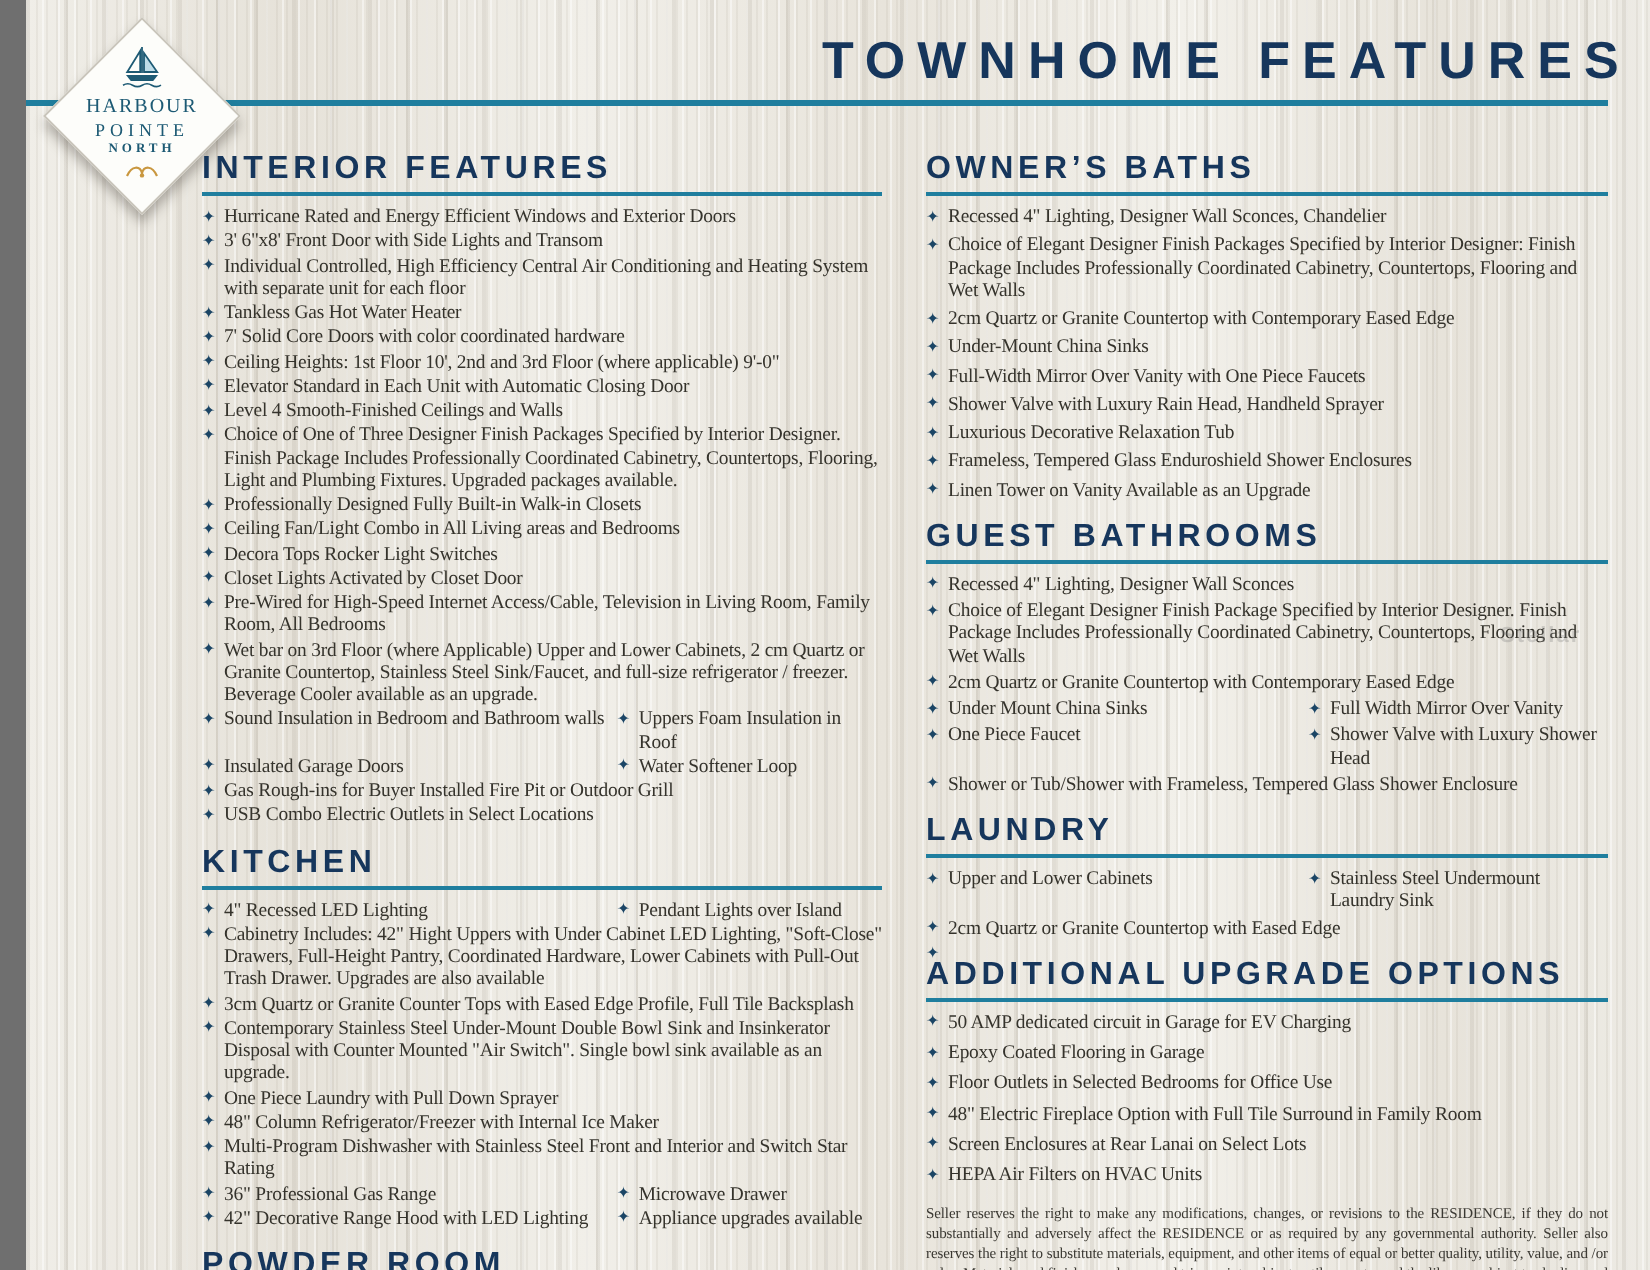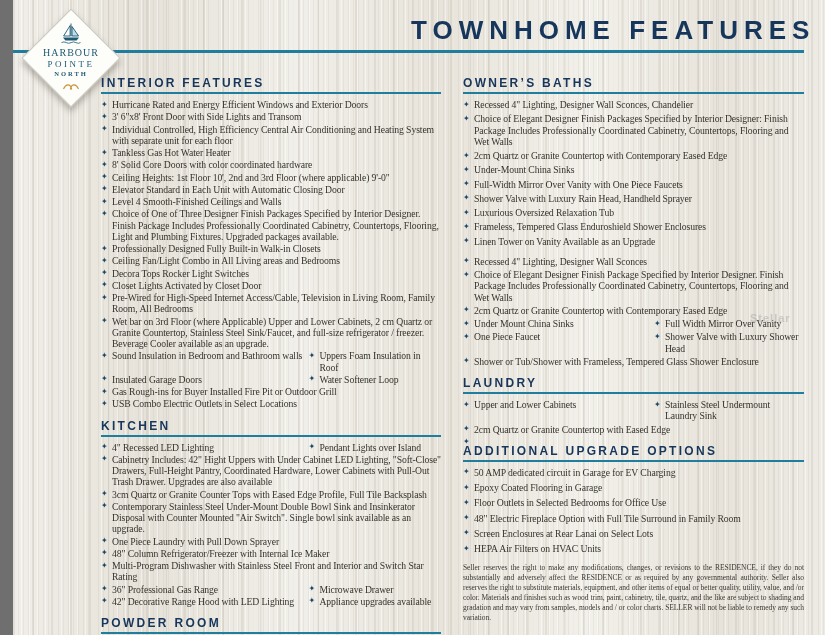--- a/index.html
+++ b/index.html
@@ -25,21 +25,21 @@
     display:flex;flex-direction:column;align-items:center;justify-content:center;line-height:1;}
   .logo-line1{font-family:"Liberation Serif",serif;font-size:10px;letter-spacing:1px;color:#1d5a74;margin-top:1px;}
   .logo-line2{font-family:"Liberation Serif",serif;font-size:9px;letter-spacing:2.5px;color:#1d5a74;margin-top:2px;}
   .logo-line3{font-family:"Liberation Serif",serif;font-size:6.5px;letter-spacing:2px;color:#1d5a74;margin-top:2px;font-weight:bold;}
   
   .col{position:absolute;top:76px;width:340px;}
   .col-left{left:88px;}
   .col-right{left:450px;width:341px;}
   section{margin-bottom:9px;}
   .sec-heading{margin:0 0 5px 0;padding-bottom:2px;border-bottom:2px solid #1f7e9e;
-    font-size:12px;font-weight:800;letter-spacing:2.3px;color:#16365c;white-space:nowrap;}
+    font-size:16px;font-weight:800;letter-spacing:2.3px;color:#16365c;white-space:nowrap;}
   .item{position:relative;padding-left:11px;margin-bottom:1px;
     font-family:"Liberation Serif",serif;font-size:9.7px;line-height:1.16;letter-spacing:-0.1px;color:#35332c;}
   .bullet{position:absolute;left:0;top:0.5px;font-family:"DejaVu Sans",sans-serif;font-size:8px;color:#1b4565;}
   .row2{display:grid;grid-template-columns:61% 39%;margin-bottom:1px;}
   .row2 .item{margin-bottom:0 !important;}
   .col-left section:nth-of-type(3) .row2{grid-template-columns:41% 59%;}
   .col-left section:nth-of-type(3) .item,.col-left section:nth-of-type(3) .row2{margin-bottom:3px;}
   .col-right .row2{grid-template-columns:56% 44%;}
   .col-right section:nth-of-type(1) .item{margin-bottom:3px;}
   .col-right section:nth-of-type(2) .item,.col-right section:nth-of-type(2) .row2{margin-bottom:2px;}
@@ -83,21 +83,21 @@
     </div>
   </div>
 
   <div class="col col-left">
       <section>
         <h2 class="sec-heading">INTERIOR FEATURES</h2>
         <div class="item"><span class="bullet">✦</span><span>Hurricane Rated and Energy Efficient Windows and Exterior Doors</span></div>
         <div class="item"><span class="bullet">✦</span><span>3' 6"x8' Front Door with Side Lights and Transom</span></div>
         <div class="item"><span class="bullet">✦</span><span>Individual Controlled, High Efficiency Central Air Conditioning and Heating System with separate unit for each floor</span></div>
         <div class="item"><span class="bullet">✦</span><span>Tankless Gas Hot Water Heater</span></div>
-        <div class="item"><span class="bullet">✦</span><span>8' Solid Core Doors with color coordinated hardware</span></div>
+        <div class="item"><span class="bullet">✦</span><span>7' Solid Core Doors with color coordinated hardware</span></div>
         <div class="item"><span class="bullet">✦</span><span>Ceiling Heights: 1st Floor 10', 2nd and 3rd Floor (where applicable) 9'-0"</span></div>
         <div class="item"><span class="bullet">✦</span><span>Elevator Standard in Each Unit with Automatic Closing Door</span></div>
         <div class="item"><span class="bullet">✦</span><span>Level 4 Smooth-Finished Ceilings and Walls</span></div>
         <div class="item"><span class="bullet">✦</span><span>Choice of One of Three Designer Finish Packages Specified by Interior Designer. Finish Package Includes Professionally Coordinated Cabinetry, Countertops, Flooring, Light and Plumbing Fixtures. Upgraded packages available.</span></div>
         <div class="item"><span class="bullet">✦</span><span>Professionally Designed Fully Built-in Walk-in Closets</span></div>
         <div class="item"><span class="bullet">✦</span><span>Ceiling Fan/Light Combo in All Living areas and Bedrooms</span></div>
         <div class="item"><span class="bullet">✦</span><span>Decora Tops Rocker Light Switches</span></div>
         <div class="item"><span class="bullet">✦</span><span>Closet Lights Activated by Closet Door</span></div>
         <div class="item"><span class="bullet">✦</span><span>Pre-Wired for High-Speed Internet Access/Cable, Television in Living Room, Family Room, All Bedrooms</span></div>
         <div class="item"><span class="bullet">✦</span><span>Wet bar on 3rd Floor (where Applicable) Upper and Lower Cabinets, 2 cm Quartz or Granite Countertop, Stainless Steel Sink/Faucet, and full-size refrigerator / freezer. Beverage Cooler available as an upgrade.</span></div>
@@ -144,25 +144,26 @@
 
   <div class="col col-right">
       <section>
         <h2 class="sec-heading">OWNER’S BATHS</h2>
         <div class="item"><span class="bullet">✦</span><span>Recessed 4" Lighting, Designer Wall Sconces, Chandelier</span></div>
         <div class="item"><span class="bullet">✦</span><span>Choice of Elegant Designer Finish Packages Specified by Interior Designer: Finish Package Includes Professionally Coordinated Cabinetry, Countertops, Flooring and Wet Walls</span></div>
         <div class="item"><span class="bullet">✦</span><span>2cm Quartz or Granite Countertop with Contemporary Eased Edge</span></div>
         <div class="item"><span class="bullet">✦</span><span>Under-Mount China Sinks</span></div>
         <div class="item"><span class="bullet">✦</span><span>Full-Width Mirror Over Vanity with One Piece Faucets</span></div>
         <div class="item"><span class="bullet">✦</span><span>Shower Valve with Luxury Rain Head, Handheld Sprayer</span></div>
-        <div class="item"><span class="bullet">✦</span><span>Luxurious Oversized Relaxation Tub</span></div>
+        <div class="item"><span class="bullet">✦</span><span>Luxurious Decorative Relaxation Tub</span></div>
         <div class="item"><span class="bullet">✦</span><span>Frameless, Tempered Glass Enduroshield Shower Enclosures</span></div>
         <div class="item"><span class="bullet">✦</span><span>Linen Tower on Vanity Available as an Upgrade</span></div>
       </section>
       <section>
+        <h2 class="sec-heading">GUEST BATHROOMS</h2>
         <div class="item"><span class="bullet">✦</span><span>Recessed 4" Lighting, Designer Wall Sconces</span></div>
         <div class="item"><span class="bullet">✦</span><span>Choice of Elegant Designer Finish Package Specified by Interior Designer. Finish Package Includes Professionally Coordinated Cabinetry, Countertops, Flooring and Wet Walls</span></div>
         <div class="item"><span class="bullet">✦</span><span>2cm Quartz or Granite Countertop with Contemporary Eased Edge</span></div>
         <div class="row2">
           <div class="item"><span class="bullet">✦</span><span>Under Mount China Sinks</span></div>
           <div class="item"><span class="bullet">✦</span><span>Full Width Mirror Over Vanity</span></div>
         </div>
         <div class="row2">
           <div class="item"><span class="bullet">✦</span><span>One Piece Faucet</span></div>
           <div class="item"><span class="bullet">✦</span><span>Shower Valve with Luxury Shower Head</span></div>

